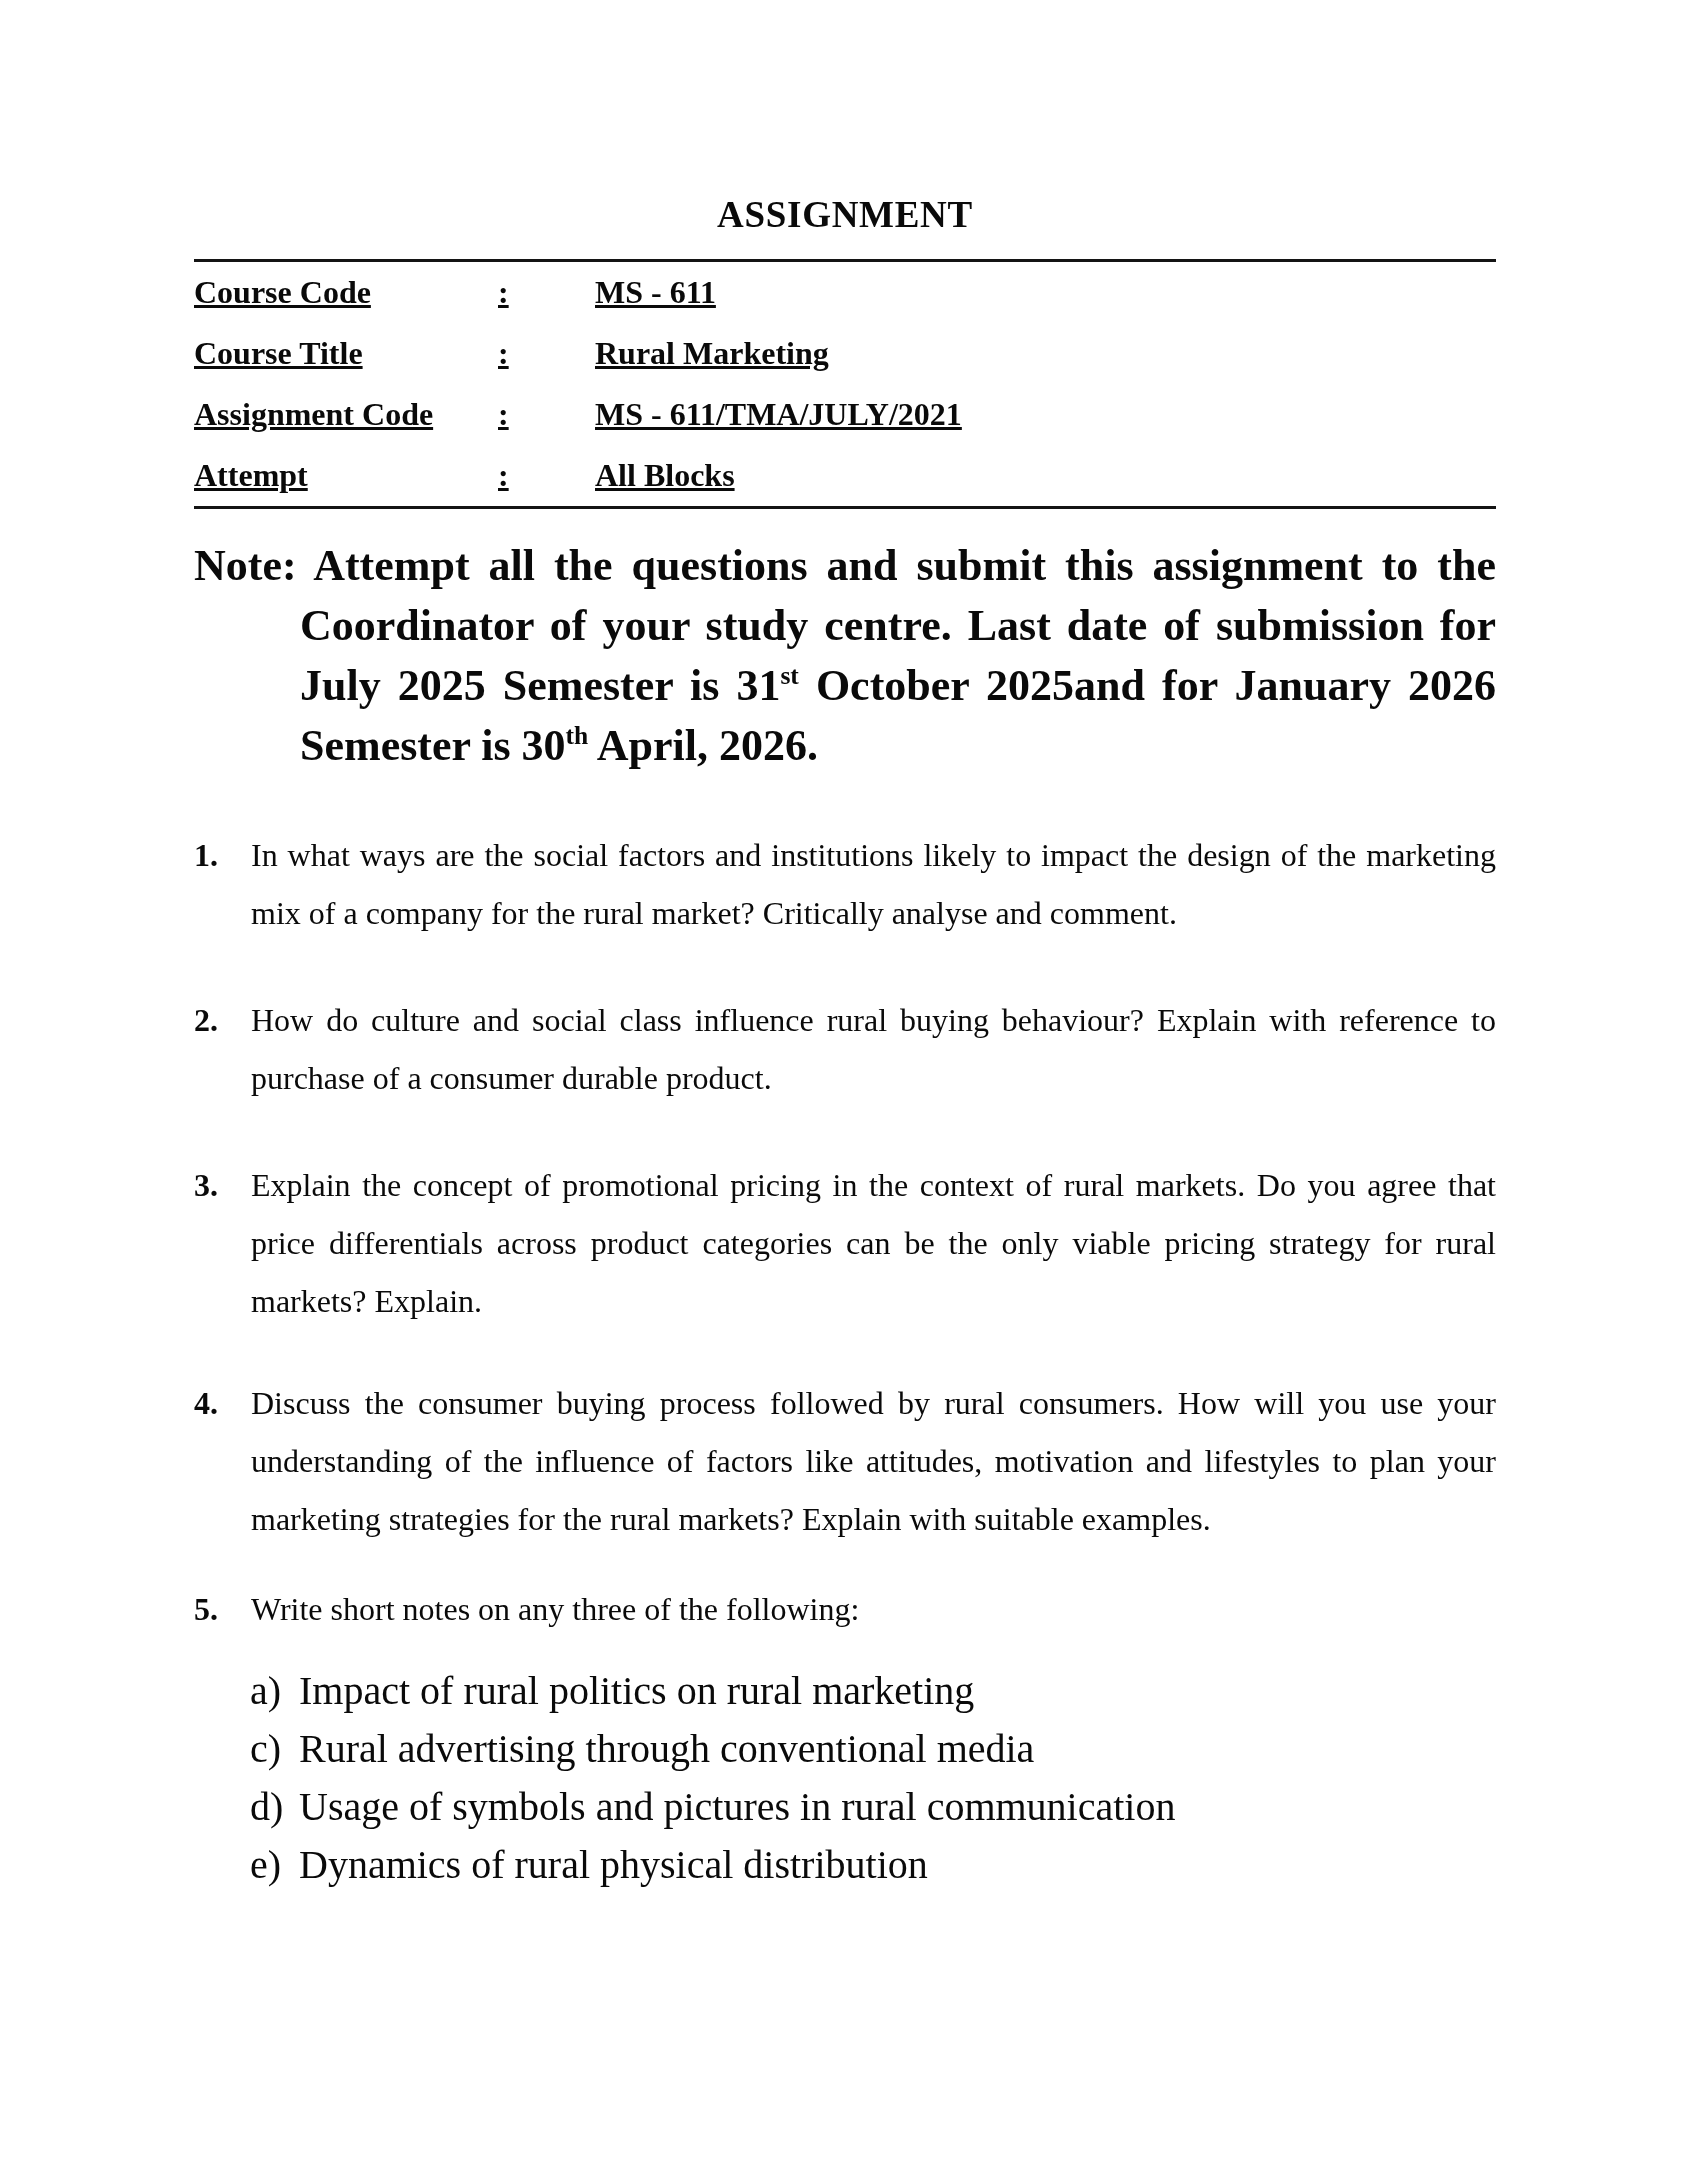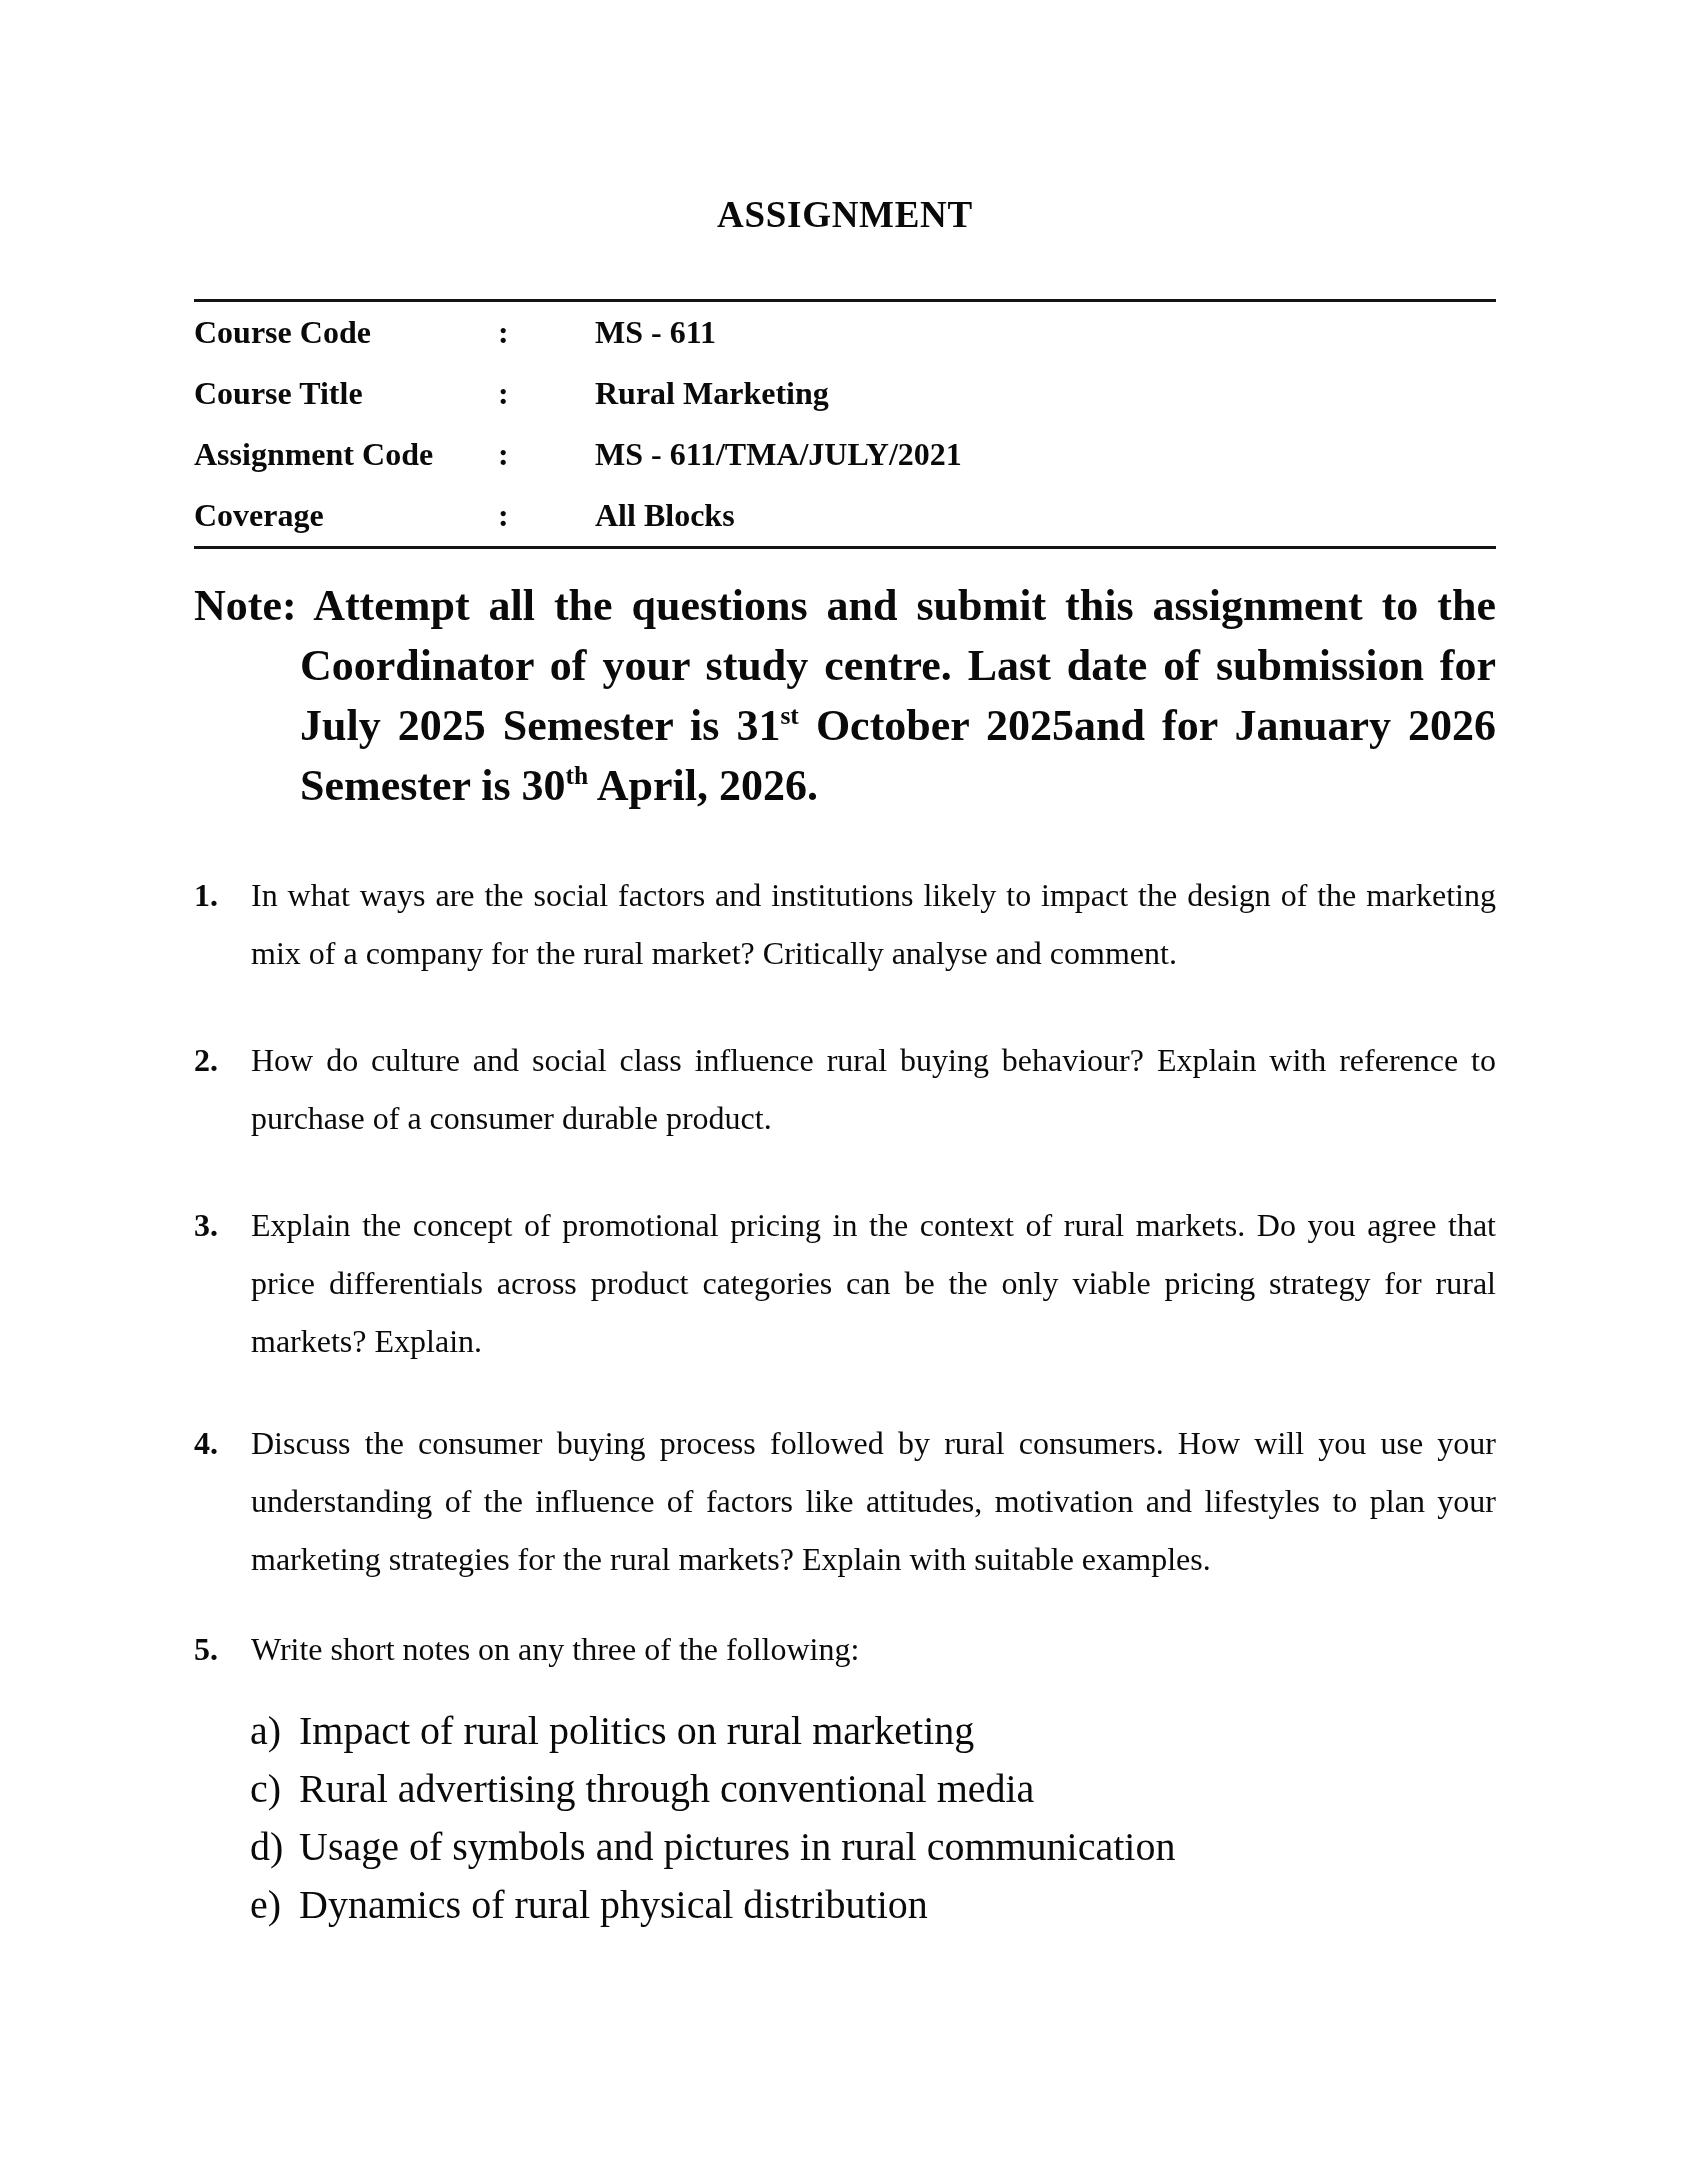--- a/index.html
+++ b/index.html
@@ -22,23 +22,24 @@
   }
   .title {
     padding-top: 191px;
     font-size: 37px;
     line-height: 48px;
     font-weight: bold;
     text-align: center;
     letter-spacing: 0.7px;
   }
   .course-table {
-    margin-top: 60px;
+    margin-top: 20px;
     border-top: 3.3px solid #141414;
     border-bottom: 3.3px solid #141414;
+    text-decoration: underline;
   }
   .trow {
     display: flex;
     align-items: center;
     height: 61px;
     font-size: 32px;
     font-weight: bold;
   }
   .tlabel { width: 304px; flex: 0 0 auto; }
   .tcolon { width: 97px; flex: 0 0 auto; }
@@ -106,21 +107,21 @@
       <span class="tlabel">Course Title</span>
       <span class="tcolon">:</span>
       <span class="tvalue">Rural Marketing</span>
     </div>
     <div class="trow">
       <span class="tlabel">Assignment Code</span>
       <span class="tcolon">:</span>
       <span class="tvalue">MS - 611/TMA/JULY/2021</span>
     </div>
     <div class="trow">
-      <span class="tlabel">Coverage</span>
+      <span class="tlabel">Attempt</span>
       <span class="tcolon">:</span>
       <span class="tvalue">All Blocks</span>
     </div>
   </div>
 
   <p class="note q"><span>Note:</span><span> Attempt all the questions and submit this assignment to the Coordinator of your study centre. Last date of submission for July 2025 Semester is 31</span><sup>st</sup><span> October 2025and for January 2026 Semester is 30</span><sup>th</sup><span> April, 2026.</span></p>
 
   <div class="question q1"><span class="qnum">1.</span><span class="qtext">In what ways are the social factors and institutions likely to impact the design of the marketing mix of a company for the rural market? Critically analyse and comment.</span></div>
 
   <div class="question q2"><span class="qnum">2.</span><span class="qtext">How do culture and social class influence rural buying behaviour? Explain with reference to purchase of a consumer durable product.</span></div>

